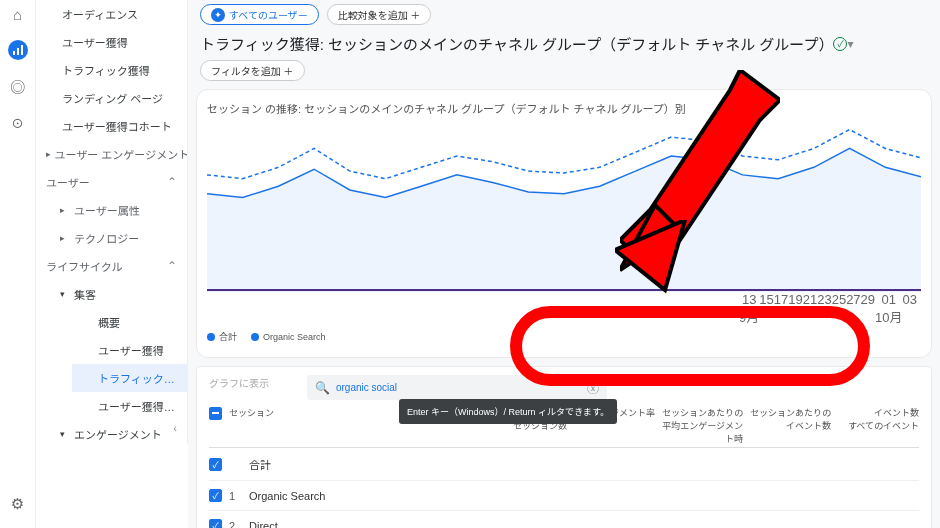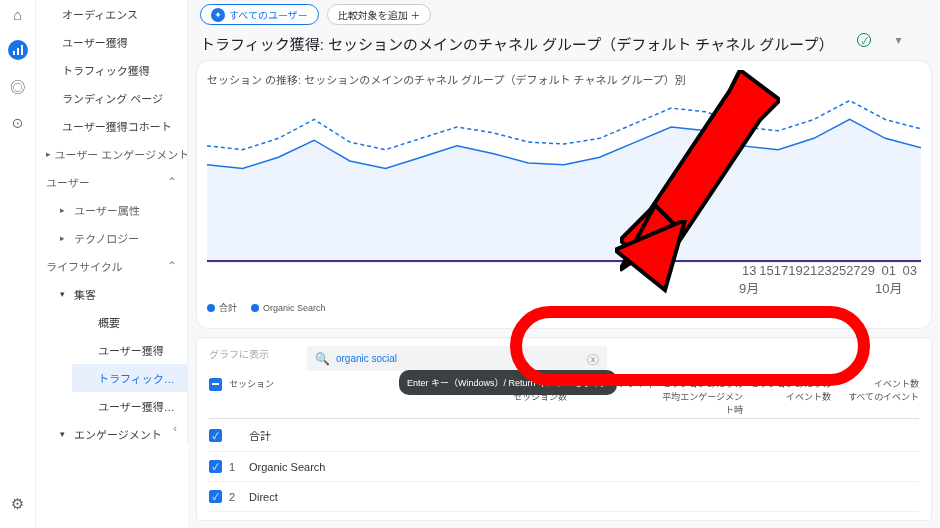--- a/index.html
+++ b/index.html
@@ -17,38 +17,38 @@
 .sidebar .grp .spacer{flex:1}
 .sidebar .grpchev{font-size:12px;color:#888}
 .sidebar .sub{padding-left:14px}
 .sidebar .sub2{padding-left:22px}
 .sidebar .collapse{position:absolute;bottom:10px;right:10px;color:#888}
 .main{position:absolute;left:188px;top:0;right:0;height:528px;background:#f6f8fa}
 .topchips{display:flex;gap:8px;padding:4px 12px;align-items:center}
 .chip{display:flex;align-items:center;gap:4px;border:1px solid #ccc;border-radius:14px;padding:2px 10px;font-size:10px;background:#fff}
 .chip.blue{border-color:#1a73e8;color:#1a73e8}
 .chip.blue .dot{width:14px;height:14px;border-radius:50%;background:#1a73e8;color:#fff;display:flex;align-items:center;justify-content:center;font-size:9px}
-.title{font-size:15px;color:#202124;padding:4px 12px 6px;display:flex;align-items:flex-start;gap:24px}
+.title{font-size:15px;color:#202124;padding:4px 12px 6px;display:flex;align-items:center;gap:0}
 .check{width:14px;height:14px;border:1px solid #0a8043;border-radius:50%;display:inline-flex;align-items:center;justify-content:center;color:#0a8043;font-size:9px}
 .filterchip{margin:0 12px 8px;display:inline-flex;align-items:center;gap:4px;border:1px solid #ccc;border-radius:14px;padding:2px 10px;font-size:10px;background:#fff}
 .card{background:#fff;margin:0 8px 8px;border:1px solid #eaeaea;border-radius:12px;padding:10px}
 .card .ctitle{font-size:11px;color:#555;margin-bottom:6px}
 .chartwrap{position:relative;height:170px}
 .xticks{display:flex;justify-content:flex-end;font-size:13px;color:#666;padding:0 4px}
 .xticks div{text-align:center}
 .legend{display:flex;gap:14px;font-size:9px;color:#555;padding:4px 0}
 .legend span{display:flex;align-items:center;gap:4px}
 .ldot{width:8px;height:8px;border-radius:50%}
 .tablecard{background:#fff;margin:0 8px;border:1px solid #eaeaea;border-radius:4px;padding:8px 12px}
 .searchbar{display:flex;align-items:flex-start;margin-bottom:6px;gap:10px;position:relative}
 .showbtn{font-size:10px;color:#aaa}
 .searchbox{flex:0 0 300px;margin-left:28px;display:flex;align-items:center;background:#f1f3f4;border-radius:3px;padding:4px 8px;gap:6px}
 .searchbox input{flex:1;border:none;background:transparent;font-size:10px;color:#1a73e8;outline:none}
 .searchbox .clr{color:#888;font-size:12px}
-.tooltip{position:absolute;left:190px;top:24px;background:#3c4043;color:#fff;font-size:9px;padding:6px 8px;border-radius:10px;z-index:5}
+.tooltip{position:absolute;left:190px;top:24px;background:#3c4043;color:#fff;font-size:9px;padding:6px 8px;border-radius:3px;z-index:5}
 .thead{display:flex;font-size:9px;color:#555;border-bottom:1px solid #ddd;padding-bottom:2px}
 .thead .c0{width:20px}
 .thead .c1{width:162px}
 .thead .c2,.thead .c3,.thead .c4,.thead .c5,.thead .c6,.thead .c7{flex:1;text-align:right;padding-left:4px;white-space:pre-wrap}
 .trow{display:flex;align-items:center;font-size:11px;padding:8px 0;border-bottom:1px solid #f0f0f0}
 .trow .cb{width:20px}
 .trow .idx{width:20px;color:#555}
 .trow .nm{flex:1;color:#333}
 .cbx{width:13px;height:13px;border:1px solid #888;border-radius:2px;display:inline-flex}
 .cbx.on{background:#1a73e8;border-color:#1a73e8;color:#fff;align-items:center;justify-content:center;font-size:9px}
@@ -137,20 +137,21 @@
         <span class="dot">✦</span>
         <span>すべてのユーザー</span>
       </div>
     <div class="chip">比較対象を追加 ＋</div>
   </div>
   <div class="title">
       <span>トラフィック獲得: セッションのメインのチャネル グループ（デフォルト チャネル グループ）</span>
       <span class="check">✓</span>
       <span style="color:#888;font-size:12px">▾</span>
     </div>
+  <div class="filterchip">フィルタを追加 ＋</div>
 
   <div class="card">
     <div class="ctitle">セッション の推移: セッションのメインのチャネル グループ（デフォルト チャネル グループ）別</div>
     <div class="chartwrap">
       <svg id="chart-svg" width="100%" height="100%" viewBox="0 0 720 170" preserveAspectRatio="none">
           <path d="M0 71.77777777777779 L36 75.55555555555556 L72 64.22222222222221 L108 47.22222222222223 L144 68 L180 75.55555555555556 L216 64.22222222222221 L251.99999999999997 52.888888888888886 L288 60.44444444444444 L324 69.88888888888889 L360 71.77777777777779 L396.00000000000006 64.22222222222221 L432 49.1111111111111 L468 34 L503.99999999999994 37.77777777777777 L540 52.888888888888886 L576 56.66666666666667 L612 45.33333333333334 L648 26.444444444444457 L684 45.33333333333334 L720 54.77777777777777 L 720 170 L 0 170 Z" fill="rgba(26,115,232,0.08)"></path>
           <line x1="0" x2="720" y1="168" y2="168" stroke="#4b2e83" stroke-width="2"></line>
           <path d="M0 52.888888888888886 L36 56.66666666666667 L72 45.33333333333334 L108 26.444444444444457 L144 49.1111111111111 L180 56.66666666666667 L216 45.33333333333334 L251.99999999999997 34 L288 39.66666666666666 L324 49.1111111111111 L360 51.000000000000014 L396.00000000000006 45.33333333333334 L432 30.22222222222223 L468 15.111111111111114 L503.99999999999994 18.888888888888886 L540 34 L576 37.77777777777777 L612 26.444444444444457 L648 7.555555555555543 L684 26.444444444444457 L720 35.888888888888886 " fill="none" stroke="#1a73e8" stroke-width="1.5" stroke-dasharray="4 3"></path>
           <path d="M0 71.77777777777779 L36 75.55555555555556 L72 64.22222222222221 L108 47.22222222222223 L144 68 L180 75.55555555555556 L216 64.22222222222221 L251.99999999999997 52.888888888888886 L288 60.44444444444444 L324 69.88888888888889 L360 71.77777777777779 L396.00000000000006 64.22222222222221 L432 49.1111111111111 L468 34 L503.99999999999994 37.77777777777777 L540 52.888888888888886 L576 56.66666666666667 L612 45.33333333333334 L648 26.444444444444457 L684 45.33333333333334 L720 54.77777777777777 " fill="none" stroke="#1a73e8" stroke-width="1.5"></path>
         </svg>

